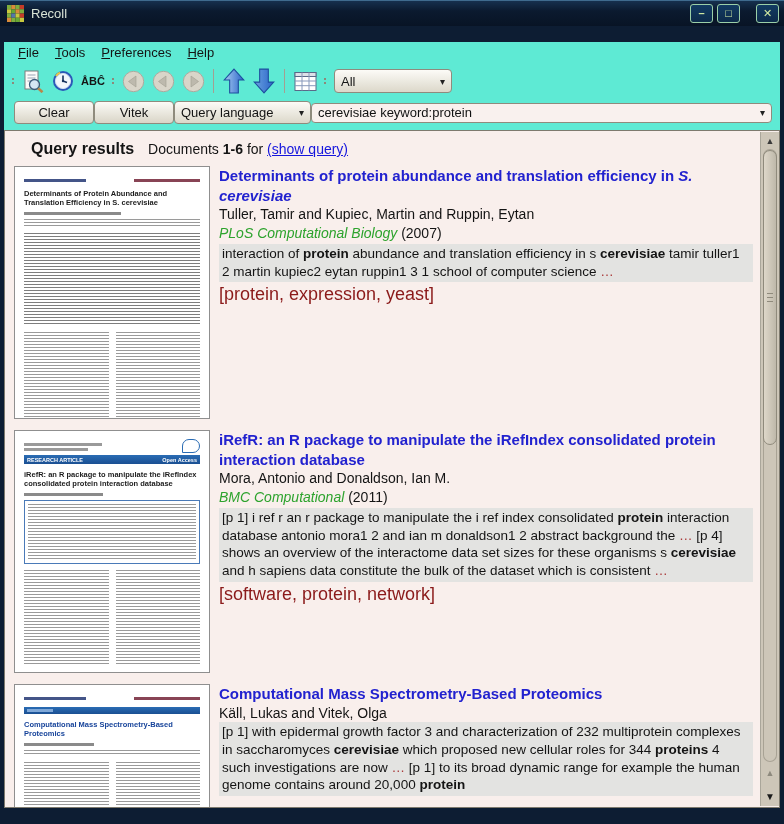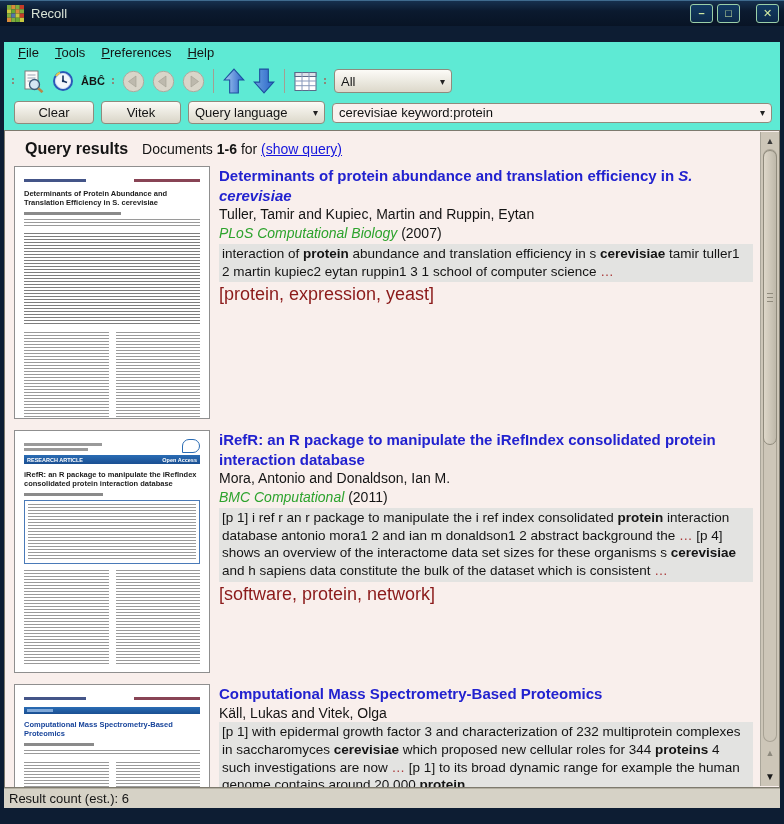--- a/index.html
+++ b/index.html
@@ -29,31 +29,31 @@
       background:radial-gradient(circle 1.2px at 2px 2px,#8d897b 99%,transparent),
                  radial-gradient(circle 1.2px at 2px 6px,#8d897b 99%,transparent); }
   .tb-btn { width:28px; height:28px; display:flex; align-items:center; justify-content:center; margin:0 1px; }
   .tb-sep { width:1px; height:24px; background:#a39f92; margin:0 5px; }
   .abc-txt { font-size:11px; font-weight:bold; color:#151515; letter-spacing:0; }
   .combo { height:24px; background:linear-gradient(#fcfbf7,#dcd8ca); border:1px solid #8f8b7d; border-radius:4px; display:flex; align-items:center; font-size:13px; color:#141414; padding:0 6px; }
   .combo .chev { margin-left:auto; font-size:10px; color:#222; padding-left:10px; }
   .filter-combo { width:118px; margin-left:4px; }
 
   
-  .searchrow { height:31px; display:flex; align-items:center; padding:0 8px 4px 10px; flex:0 0 auto; gap:7px; }
+  .searchrow { height:31px; display:flex; align-items:center; padding:0 8px 4px 10px; flex:0 0 auto; }
   .push-btn { height:23px; min-width:80px; background:linear-gradient(#fcfbf7,#d9d5c7); border:1px solid #8f8b7d; border-radius:4px; font-size:13px; color:#141414; display:flex; align-items:center; justify-content:center; font-family:inherit; }
   .ql-combo { width:137px; height:23px; }
   .query-combo { flex:1 1 auto; height:20px; background:#f9f1ee; border:1px solid #8f8b7d; border-radius:4px; display:flex; align-items:center; overflow:hidden; }
   .query-combo input { flex:1 1 auto; border:none; background:transparent; font-size:13px; font-family:inherit; color:#111; padding:0 6px; outline:none; }
   .query-combo .chev { font-size:10px; color:#222; padding:0 6px; }
 
   
   .results-wrap { flex:1 1 auto; position:relative; border:1px solid #7e7a6e; background:#f9efec; min-height:0; overflow:hidden; }
   .results-scroll { position:absolute; inset:0 20px 0 0; overflow:hidden; }
-  .results-header { padding:9px 10px 8px 20px; font-size:14px; color:#141414; }
+  .results-header { padding:9px 10px 8px 26px; font-size:14px; color:#141414; }
   .results-header .qr { font-size:16px; font-weight:bold; margin-right:10px; }
   .results-header b { font-weight:bold; }
   .show-query { color:#1515dd; text-decoration:underline; }
 
   .result-row { display:flex; padding:0 6px 0 9px; margin-bottom:11px; gap:9px; }
   .thumb { width:196px; flex:0 0 auto; background:#fff; border:1px solid #8f8f8f; padding:12px 9px 8px 9px; overflow:hidden; position:relative; }
   .rinfo { flex:1 1 auto; min-width:0; }
   .rtitle { color:#2222cf; font-weight:bold; font-size:15px; line-height:1.3; margin-bottom:1px; }
   .rauthors { font-size:14px; color:#141414; line-height:1.25; }
   .rjournal-line { font-size:14px; line-height:1.3; margin-bottom:2px; }
@@ -350,18 +350,15 @@
         <div class="sb-arrow top">▲</div>
         <div class="sb-track"></div>
         <div class="sb-thumb">
             <div class="sb-grip"></div>
           </div>
         <div class="sb-arrow b-up">▲</div>
         <div class="sb-arrow b-down">▼</div>
       </div>
     </div>
 
-    <div class="statusbar">
-      <span>Result count (est.): 6</span>
-    </div>
 
   </div>
 </div>
 
 </body></html>

